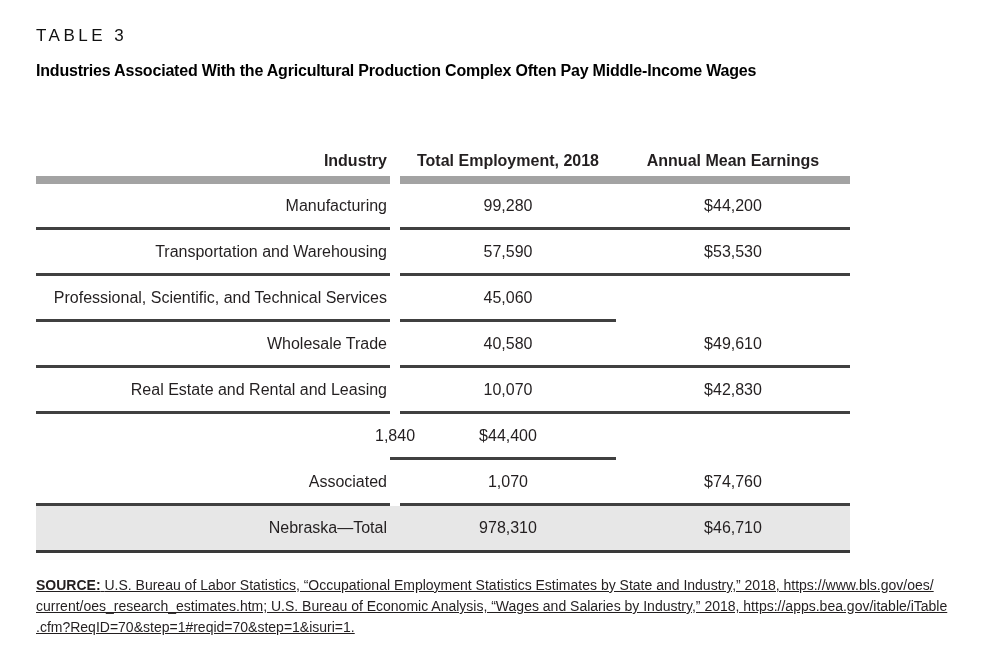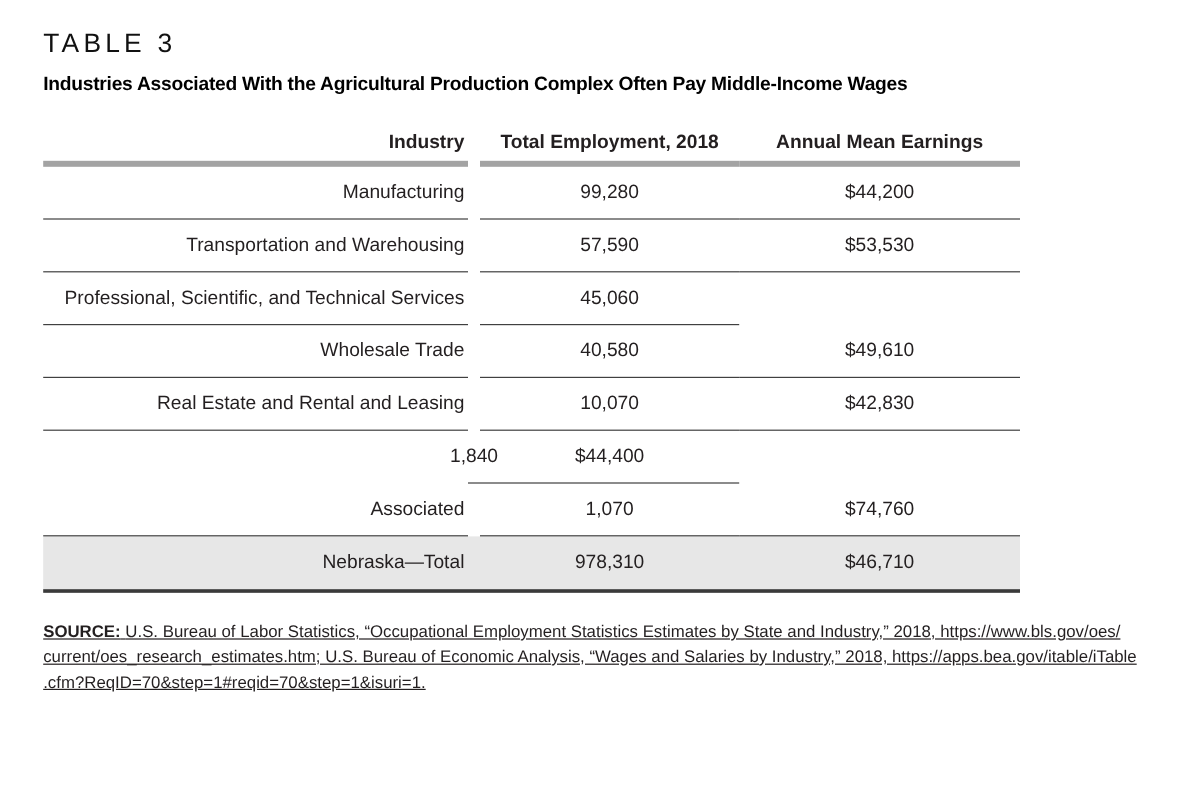--- a/index.html
+++ b/index.html
@@ -11,21 +11,21 @@
     width: 1000px;
     height: 661px;
     font-family: "Liberation Sans", sans-serif;
     color: #231f20;
     overflow: hidden;
   }
   .page {
     padding: 26px 0 0 36px;
   }
   .eyebrow {
-    font-size: 22px;
+    font-size: 17px;
     letter-spacing: 3.5px;
     font-weight: 400;
     color: #111111;
     line-height: 20px;
   }
   .title {
     margin: 9px 0 0 0;
     font-size: 16px;
     font-weight: bold;
     line-height: 31px;
@@ -49,25 +49,26 @@
   }
   .c1 { justify-content: flex-end; padding-right: 3px; text-align: right; }
   .c2, .c3 { justify-content: center; text-align: center; }
   .gapcell { }
   
   .header .cell {
     height: 30px;
     font-weight: bold;
   }
   .header .c1, .header .c2, .header .c3 {
-    border-bottom: 5px solid #a3a3a3;
+    border-bottom: 8px solid #a3a3a3;
+    margin-top: 42px;
   }
   
   .data .c1, .data .c2, .data .c3 {
-    border-bottom: 1px solid #404040;
+    border-bottom: 3px solid #404040;
   }
   
   .total {
     background: #e7e7e7;
     border-bottom: 3px solid #3a3a3a;
   }
   .total .cell {
     height: 44px;
     font-weight: normal;
   }

